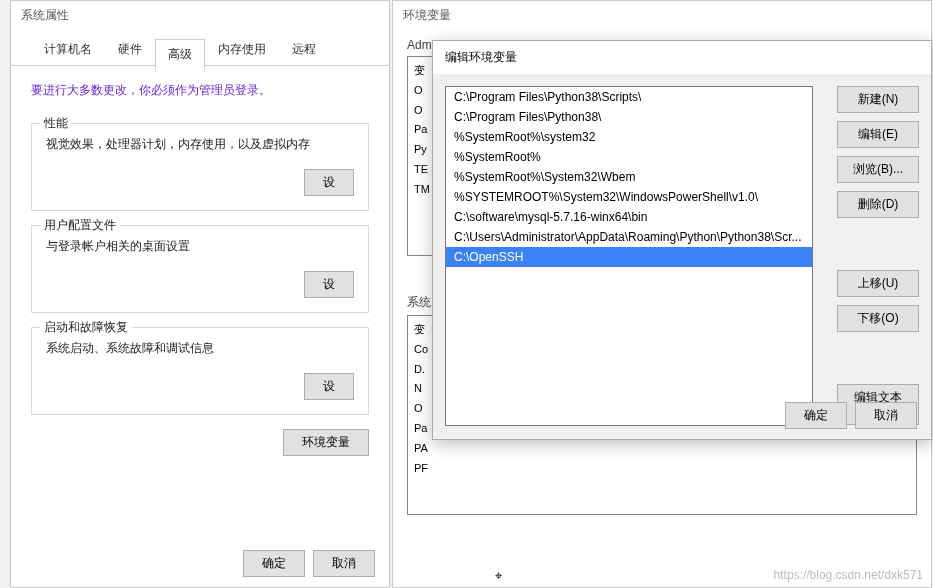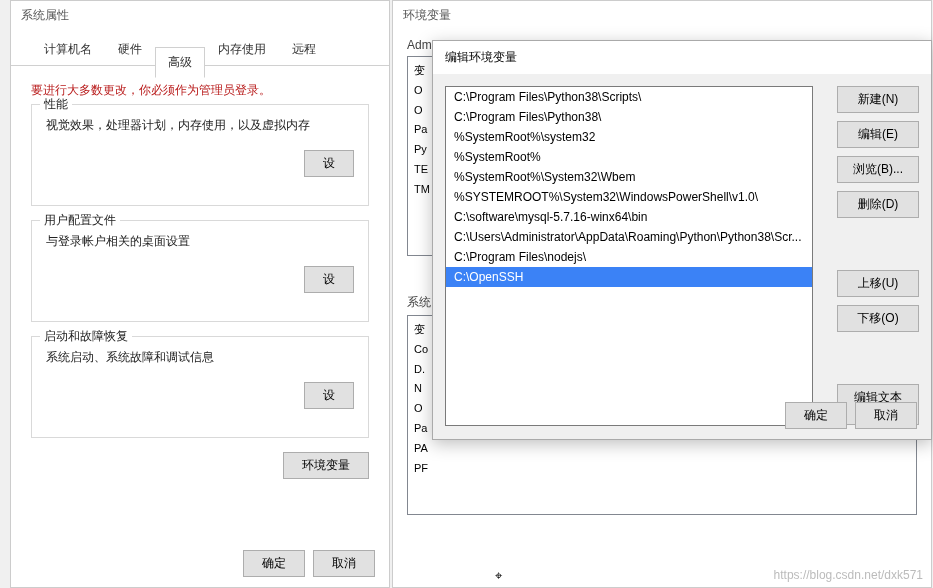--- a/index.html
+++ b/index.html
@@ -31,28 +31,28 @@
   border: 1px solid transparent;
   border-bottom: none;
   cursor: pointer;
   color: #333;
 }
 .tab.active {
   background: #fff;
   border-color: #d0d0d0;
   border-bottom: 1px solid #fff;
   position: relative;
-  top: 13px;
+  top: 5px;
   font-family: Liberation Serif, serif;
 }
 .sysprops-body { padding: 16px 20px; }
-.intro { margin-bottom: 5px; color: #b91c1c; }
+.intro { margin-bottom: 24px; color: #6d28d9; }
 .group {
   border: 1px solid #d9d9d9;
-  padding: 12px 14px 28px;
+  padding: 12px 14px 14px;
   margin-bottom: 14px;
   position: relative;
 }
 .group-title {
   position: absolute;
   top: -9px;
   left: 8px;
   background: #fff;
   padding: 0 4px;
   color: #222;
@@ -208,21 +208,20 @@
   <div class="editenv-body">
     <div class="path-list" id="path-list">
         <div class="path-item">C:\Program Files\Python38\Scripts\</div>
         <div class="path-item">C:\Program Files\Python38\</div>
         <div class="path-item">%SystemRoot%\system32</div>
         <div class="path-item">%SystemRoot%</div>
         <div class="path-item">%SystemRoot%\System32\Wbem</div>
         <div class="path-item">%SYSTEMROOT%\System32\WindowsPowerShell\v1.0\</div>
         <div class="path-item">C:\software\mysql-5.7.16-winx64\bin</div>
         <div class="path-item">C:\Users\Administrator\AppData\Roaming\Python\Python38\Scr...</div>
-        <div class="path-item">C:\Program Files\nodejs\</div>
         <div class="path-item selected">C:\OpenSSH</div>
       </div>
     <div class="side-btns">
       <button class="btn">新建(N)</button>
       <button class="btn">编辑(E)</button>
       <button class="btn">浏览(B)...</button>
       <button class="btn">删除(D)</button>
       <div class="spacer"></div>
       <button class="btn">上移(U)</button>
       <button class="btn">下移(O)</button>

